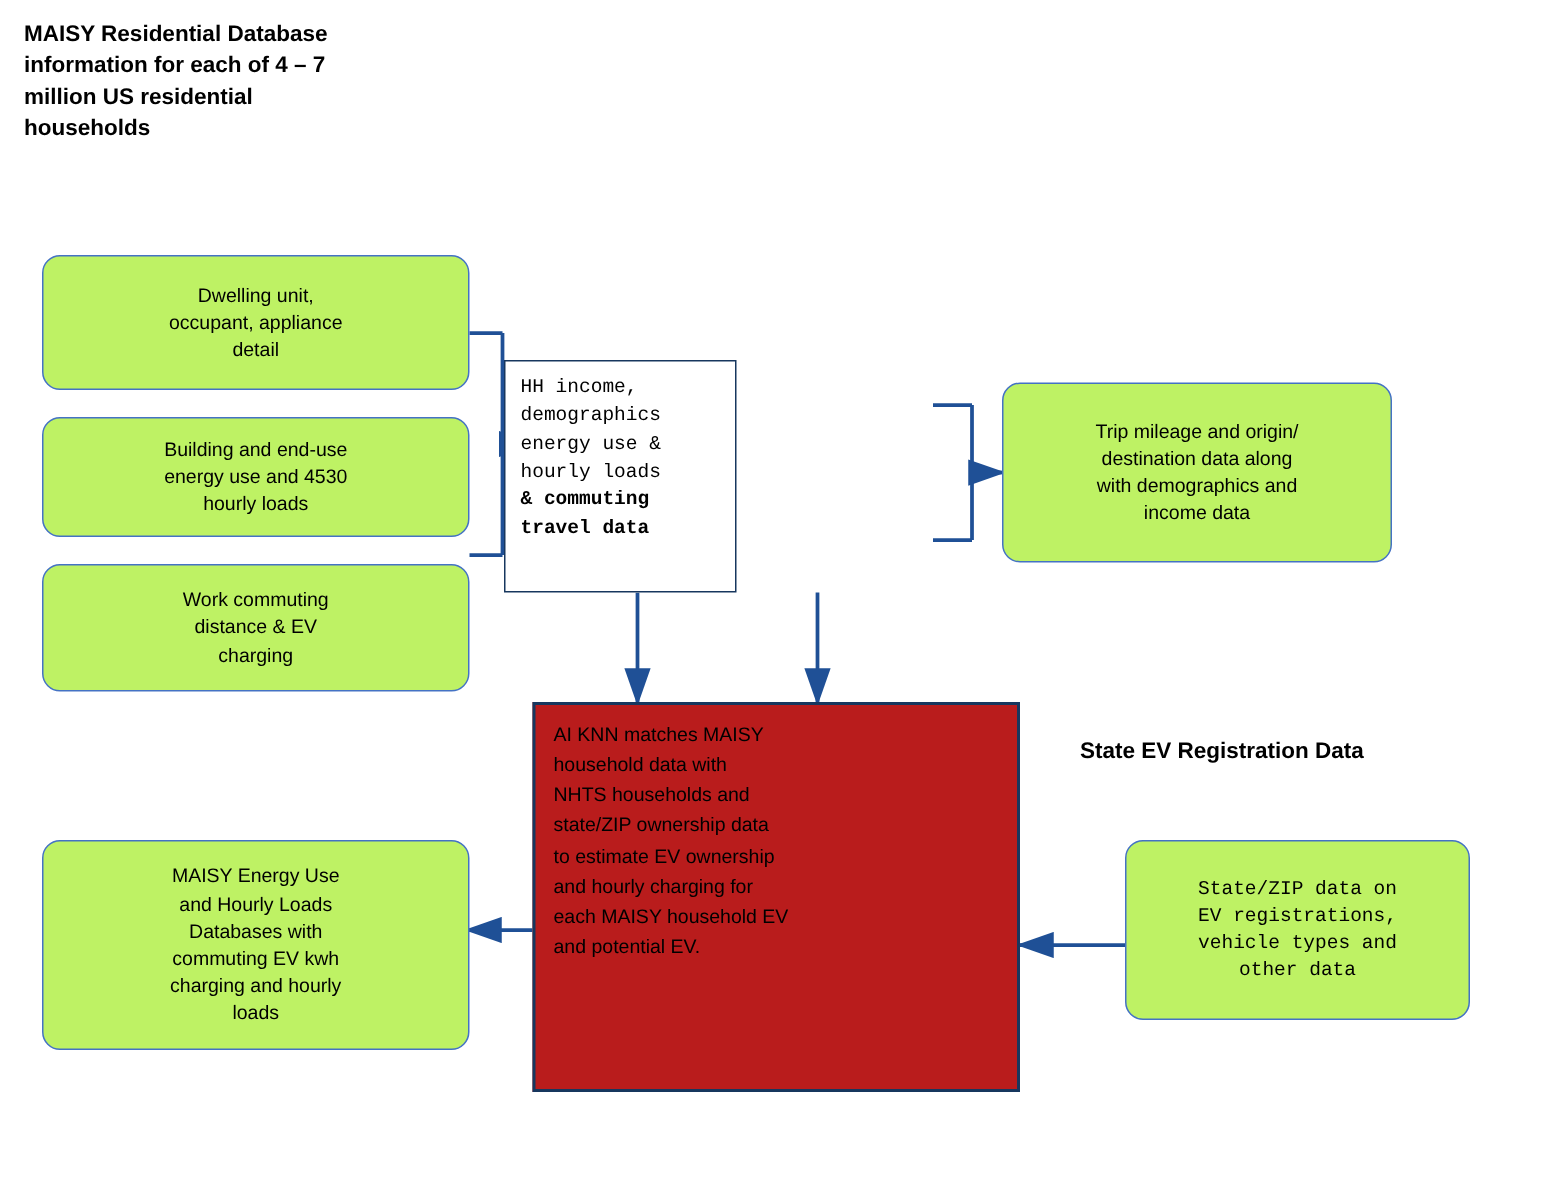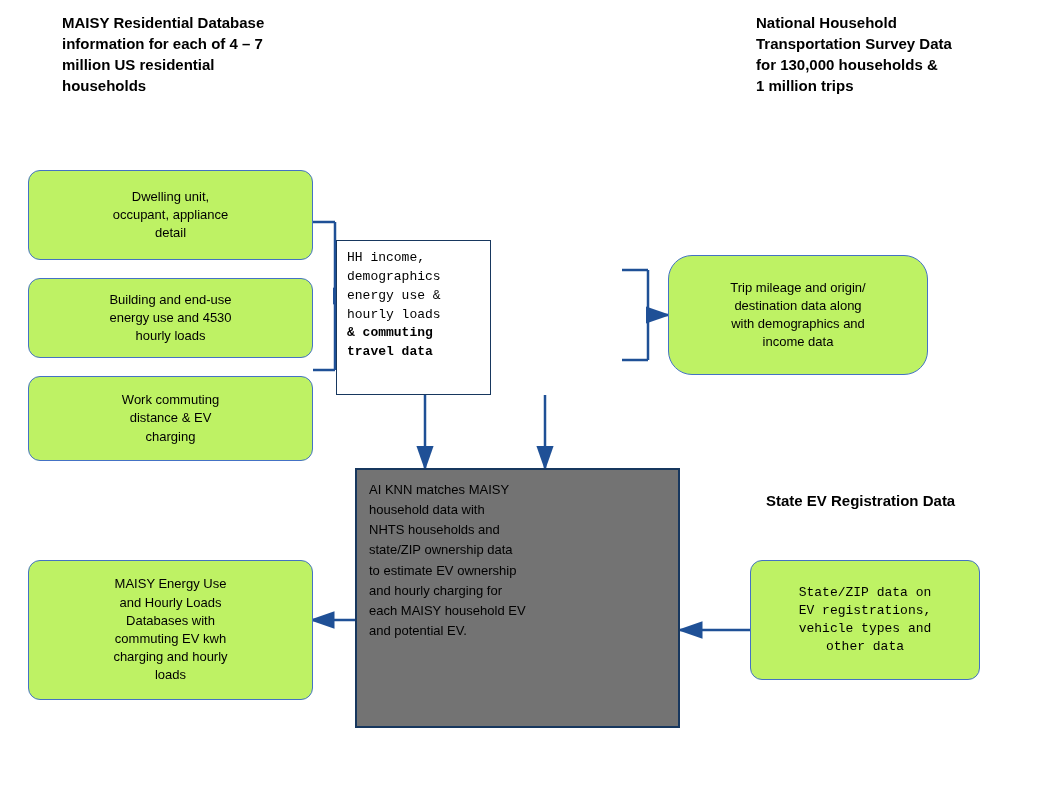--- a/index.html
+++ b/index.html
@@ -19,39 +19,38 @@
       height: 798px;
       background: #fff;
     }
 
     
     .text-block {
       position: absolute;
       font-size: 14px;
       font-weight: bold;
       line-height: 1.4;
-      margin-left: 46px;
     }
 
     
     .box-blue {
       position: absolute;
       background: #bef264;
       border: 1.5px solid #4472c4;
       border-radius: 12px;
       padding: 8px 10px;
       text-align: center;
       font-size: 13px;
       line-height: 1.4;
     }
 
     
     .box-plain {
       position: absolute;
-      background: #737373;
+      background: #b91c1c;
       border: 2px solid #17375e;
       padding: 10px 12px;
       font-size: 13px;
       line-height: 1.55;
     }
 
     
     .box-plain-small {
       position: absolute;
       background: #fff;
@@ -104,26 +103,20 @@
     <line x1="750" y1="630" x2="680" y2="630" stroke="#1f5096" stroke-width="2.5" marker-end="url(#arrowhead)"></line>
   </svg>
 
   <div class="text-block" style="left:16px; top:12px; width:350px; font-size:15px;">
     <span>MAISY Residential Database</span><br>
     <span>information for each of 4 – 7</span><br>
     <span>million US residential</span><br>
     <span>households</span>
   </div>
 
-  <div class="text-block" style="left:710px; top:12px; width:300px; font-size:15px;">
-    <span>National Household</span><br>
-    <span>Transportation Survey Data</span><br>
-    <span>for 130,000 households  &amp;</span><br>
-    <span>1 million trips</span>
-  </div>
 
   <div class="box-blue" style="left:28px; top:170px; width:285px; height:90px; display:flex; align-items:center; justify-content:center;">
     <span style="white-space:pre-line;">Dwelling unit,
 occupant, appliance
 detail</span>
   </div>
 
   <div class="box-blue" style="left:28px; top:278px; width:285px; height:80px; display:flex; align-items:center; justify-content:center;">
     <span style="white-space:pre-line;">Building and end-use
 energy use and 4530
@@ -145,21 +138,21 @@
 loads</span>
   </div>
 
   <div class="box-plain-small" style="left:336px; top:240px; width:155px; min-height:155px;font-family:Liberation Mono, monospace;">
     <span>
       HH income,<br>demographics<br>energy use &amp;<br>hourly loads<br><strong>&amp; commuting<br>travel data</strong>
     </span>
   </div>
 
 
-  <div class="box-blue" style="left:668px; top:255px; width:260px; height:120px; display:flex; align-items:center; justify-content:center;border-radius:24px;">
+  <div class="box-blue" style="left:668px; top:255px; width:260px; height:120px; display:flex; align-items:center; justify-content:center;">
     <span style="white-space:pre-line;">Trip mileage and origin/
 destination data along
 with demographics and
 income data</span>
   </div>
 
   <div class="box-plain" style="left:355px; top:468px; width:325px; height:260px;">
     <span style="white-space:pre-line;">AI KNN matches MAISY
 household data  with
 NHTS households and

